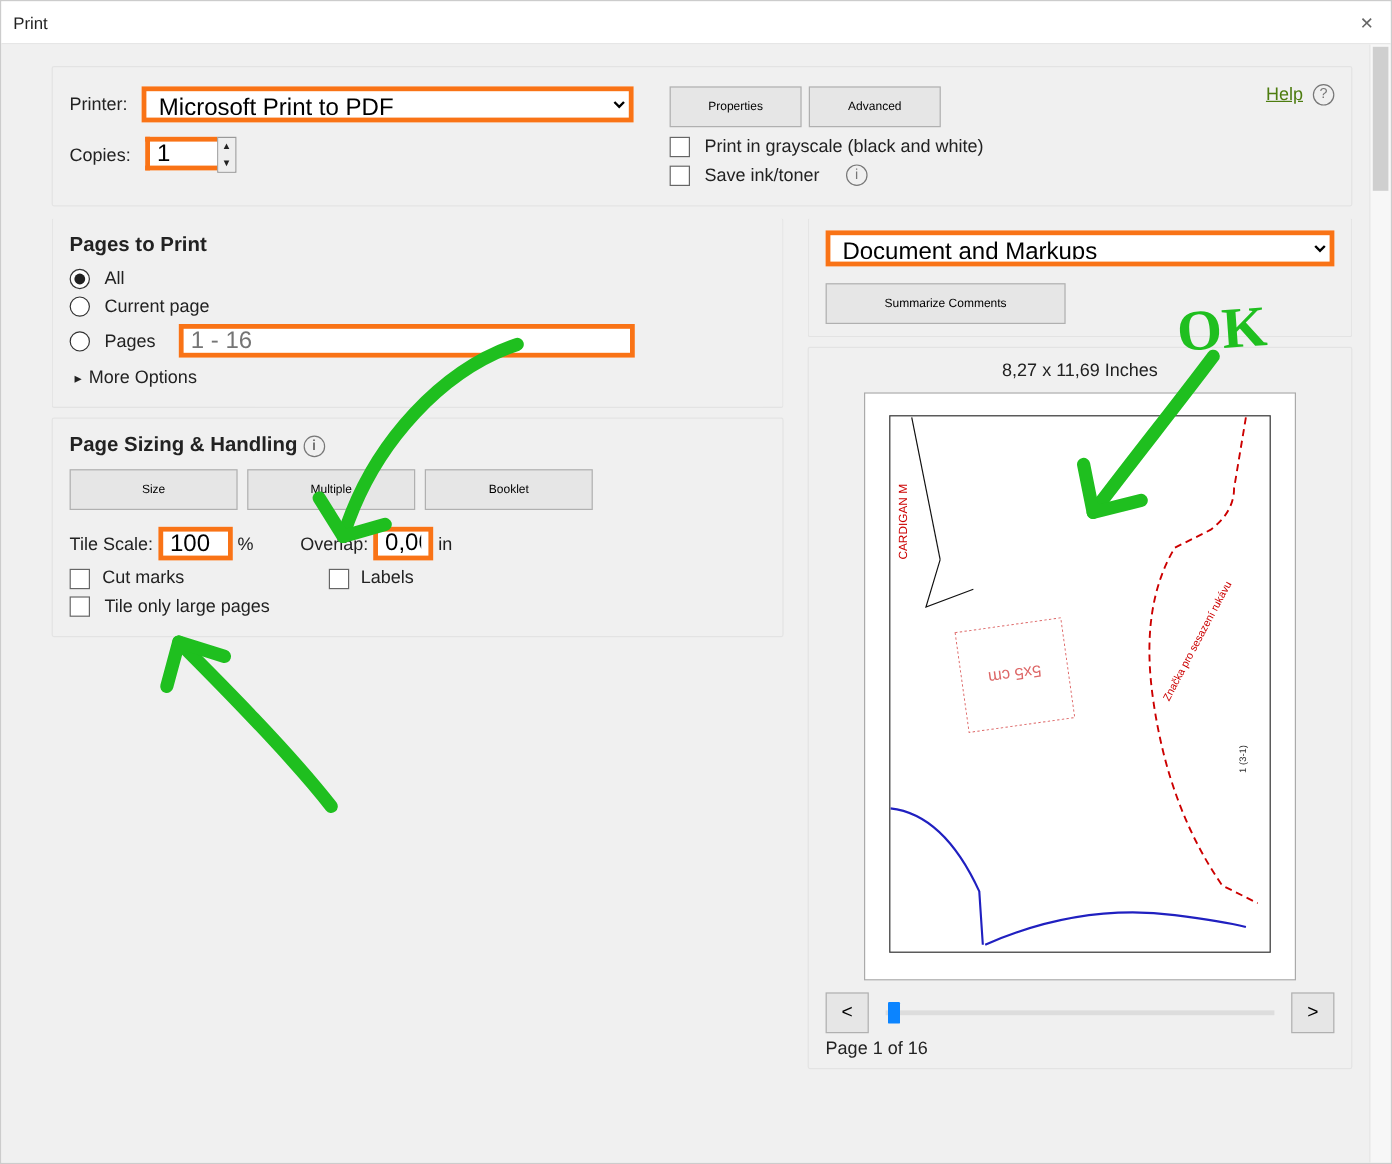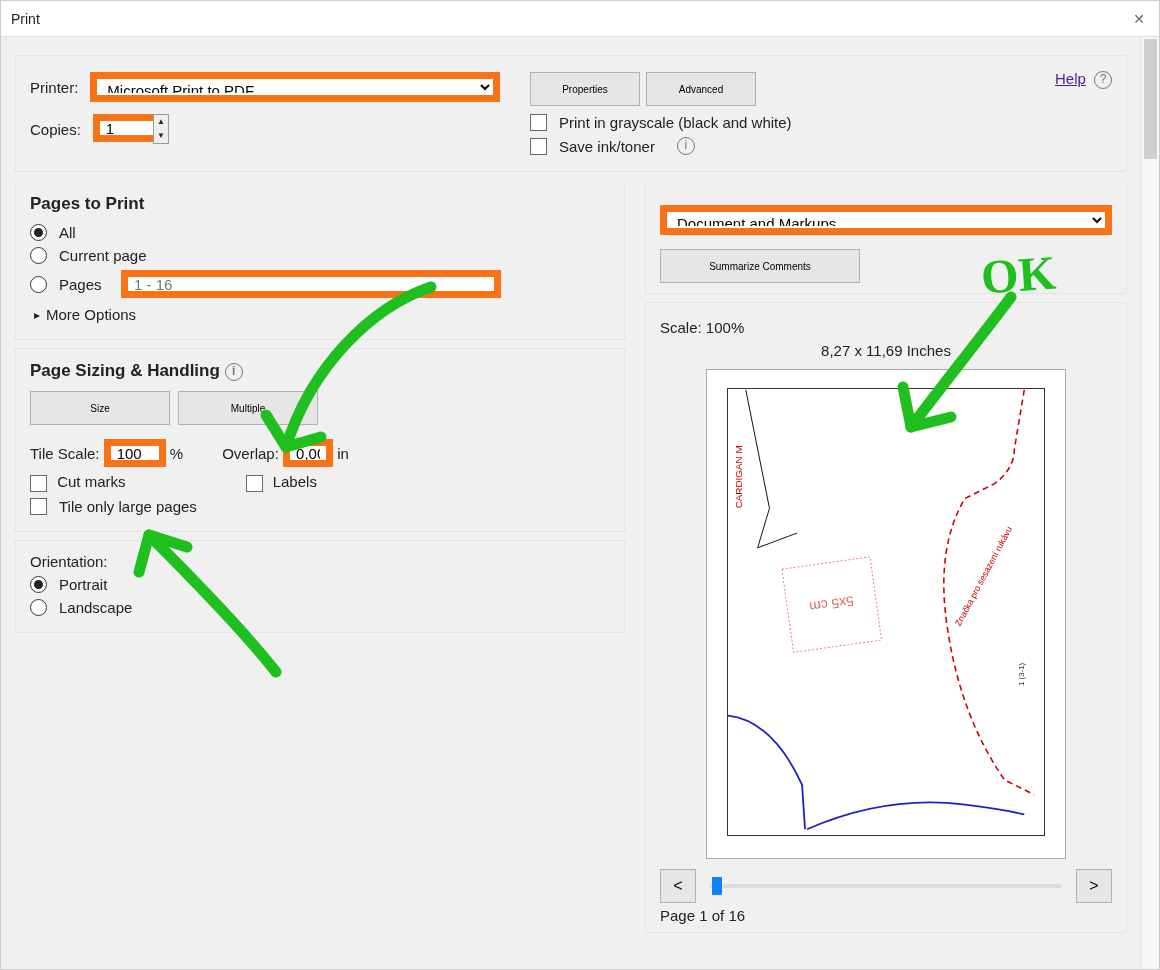--- a/index.html
+++ b/index.html
@@ -2,30 +2,30 @@
 <html><head>
 <meta charset="utf-8">
 <style>
   * { box-sizing: border-box; }
   html, body { margin:0; padding:0; font-family: "Segoe UI", Tahoma, sans-serif; font-size:15px; color:#222; background:#fff; }
   .window { width:1160px; height:970px; background:#f0f0f0; border:1px solid #ccc; position:relative; overflow:hidden; }
   .titlebar { height:36px; line-height:36px; padding:0 10px; background:#fff; font-size:14px; border-bottom:1px solid #e0e0e0; display:flex; justify-content:space-between; }
   .titlebar .x { width:20px; text-align:center; color:#666; cursor:pointer; font-size:14px; }
   .vscroll { position:absolute; top:36px; right:0; bottom:0; width:18px; background:#f7f7f7; border-left:1px solid #e4e4e4; }
   .vscroll .thumb { position:absolute; left:2px; right:2px; top:2px; height:120px; background:#cfcfcf; }
-  .content { position:absolute; top:36px; left:0; right:18px; bottom:0; background:#f0f0f0; }
+  .content { position:absolute; top:36px; left:0; right:18px; bottom:0; background:#f0f0f0;padding-left:28px; }
   .panel { margin:10px 14px; background:#f0f0f0; }
   .group { background:#f0f0f0; border:1px solid #e3e3e3; border-radius:2px; padding:10px 14px; }
   .toprow { display:flex; gap:20px; align-items:flex-start; }
   label.lbl { margin-right:6px; }
-  select, input[type=text] { border:7px solid #f97316; background:#fff; height:28px; padding:2px 6px; font-family:inherit; font-size:15px; }
+  select, input[type=text] { border:4px solid #f97316; background:#fff; height:28px; padding:2px 6px; font-family:inherit; font-size:20px; }
   .btn { height:34px; min-width:110px; padding:0 18px; background:#e6e6e6; border:1px solid #b0b0b0; cursor:pointer; font-family:inherit; font-size:10px; }
   .btn.mode { min-width:140px; }
   .selected { border:1px solid #555; outline:1px dotted #333; outline-offset:-4px; }
-  .help { color:#4c1d95; text-decoration:underline; cursor:pointer; }
+  .help { color:#4d7c0f; text-decoration:underline; cursor:pointer; }
   .info-ic { display:inline-block; width:18px; height:18px; border:1.5px solid #777; border-radius:50%; text-align:center; font-size:12px; line-height:15px; color:#777; vertical-align:middle; }
   .checkbox { appearance:none; width:17px; height:17px; border:1px solid #666; background:#fff; vertical-align:middle; margin:0 6px 0 0; cursor:pointer; }
   .checkbox:checked::after { content:"✓"; display:block; font-size:14px; line-height:15px; text-align:center; }
   .radio { appearance:none; width:17px; height:17px; border:1px solid #333; border-radius:50%; background:#fff; vertical-align:middle; margin:0 6px 0 0; cursor:pointer; position:relative; }
   .radio:checked::after { content:""; position:absolute; top:3px; left:3px; right:3px; bottom:3px; background:#222; border-radius:50%; }
   .row { display:flex; align-items:center; gap:6px; margin:6px 0; }
   .section-title { font-weight:600; font-size:17px; margin:2px 0 10px 0; }
   .twocol { display:flex; gap:20px; align-items:flex-start; }
   .leftcol { width:610px; }
   .rightcol { flex:1; }
@@ -128,20 +128,21 @@
         </div>
 
         <div class="group" style="margin-top:8px;">
           <div class="section-title">
             <span>Page Sizing &amp; Handling</span>
             <span class="info-ic">i</span>
           </div>
           <div class="modes">
             <button class="btn mode">Size</button>
             <button class="btn mode">Multiple</button>
+            <button class="btn mode">Booklet</button>
           </div>
           <div class="row" style="gap:39px;">
             <span>
               <span>Tile Scale:</span>
               <input type="text" style="width: 62px;" value="100">
               <span>%</span>
             </span>
             <span>
               <span>Overlap:</span>
               <input type="text" style="width: 50px;" value="0,005">
@@ -157,49 +158,33 @@
               <input type="checkbox" class="checkbox" style="">
               <span>Labels</span>
             </span>
           </div>
           <div class="row">
             <input type="checkbox" class="checkbox" style="">
             <span>Tile only large pages</span>
           </div>
         </div>
 
-        <div class="group" style="margin-top:8px;">
-          <div class="row" style="margin-top:2px;">
-              <span>Orientation:</span>
-            </div>
-          <div class="row">
-            <input type="radio" name="orient" class="radio" checked="" style="">
-            <span>Portrait</span>
-          </div>
-          <div class="row">
-            <input type="radio" name="orient" class="radio" style="">
-            <span>Landscape</span>
-          </div>
-        </div>
       </div>
 
       <div class="rightcol">
         <div class="group" style="border-top:none; padding-bottom:4px;">
-          <select style="width:100%; height:30px;margin-top:13px;">
+          <select style="width:100%; height:30px;">
             <option>Document and Markups</option>
           </select>
           <div class="row" style="margin-top:14px;">
             <button class="btn" style="min-width:200px;">Summarize Comments</button>
           </div>
         </div>
 
         <div class="group" style="margin-top:8px; padding-bottom:8px;">
-          <div class="row">
-              <span>Scale: 100%</span>
-            </div>
           <div style="text-align:center; font-size:15px;">8,27 x 11,69 Inches</div>
           <div class="preview-box">
             <div class="inner-page">
               <svg width="100%" height="100%" viewBox="0 0 320 450">
                 <text x="14" y="120" transform="rotate(-90 14 120)" fill="#c00" font-size="10">CARDIGAN  M</text>
                 <text x="235" y="240" transform="rotate(-62 235 240)" fill="#c00" font-size="9">Značka pro sesazení rukávu</text>
                 <line x1="18" y1="0" x2="42" y2="120" stroke="#111" stroke-width="1"></line>
                 <polyline points="42,120 30,160 70,145" fill="none" stroke="#111" stroke-width="1"></polyline>
                 <path d="M300 0 L290 60 Q290 80 270 95 L240 110 Q210 160 222 240 Q235 330 280 395 L310 410" fill="none" stroke="#c00" stroke-width="1.6" stroke-dasharray="6 4"></path>
                 <path d="M0 330 Q45 335 75 400 L78 445" fill="none" stroke="#2020c0" stroke-width="1.8"></path>

